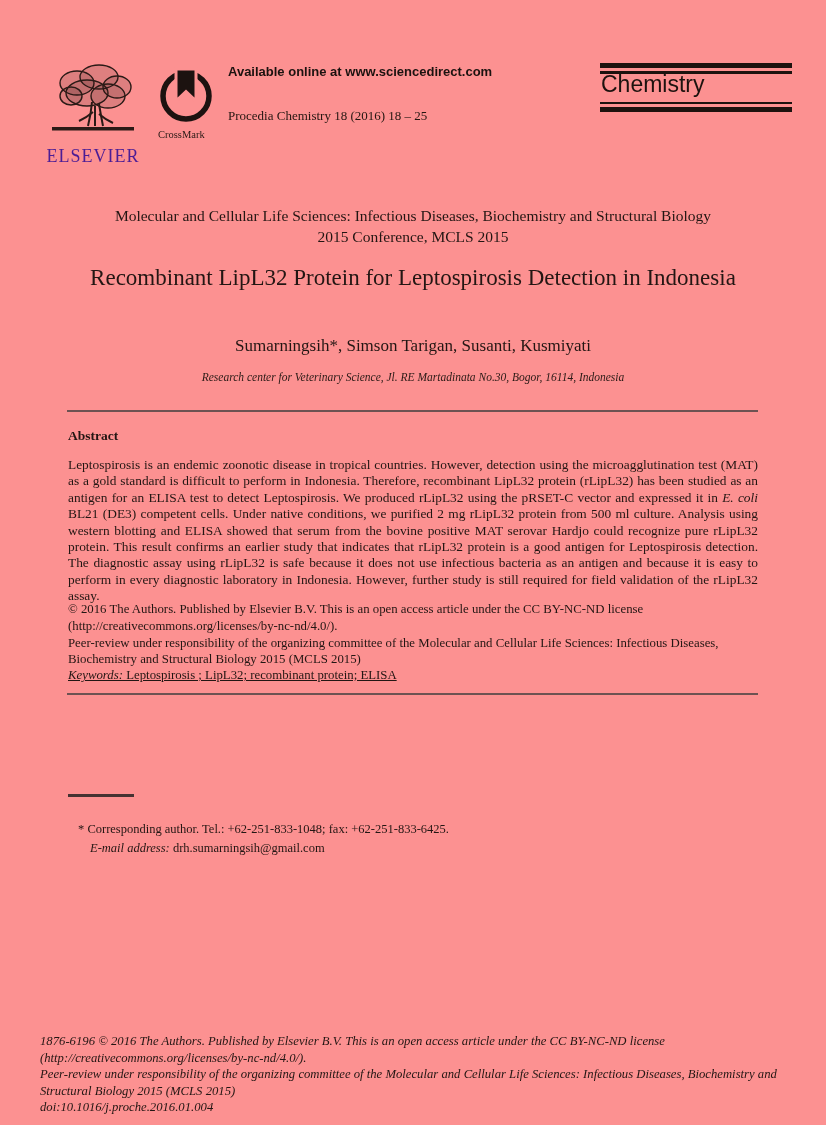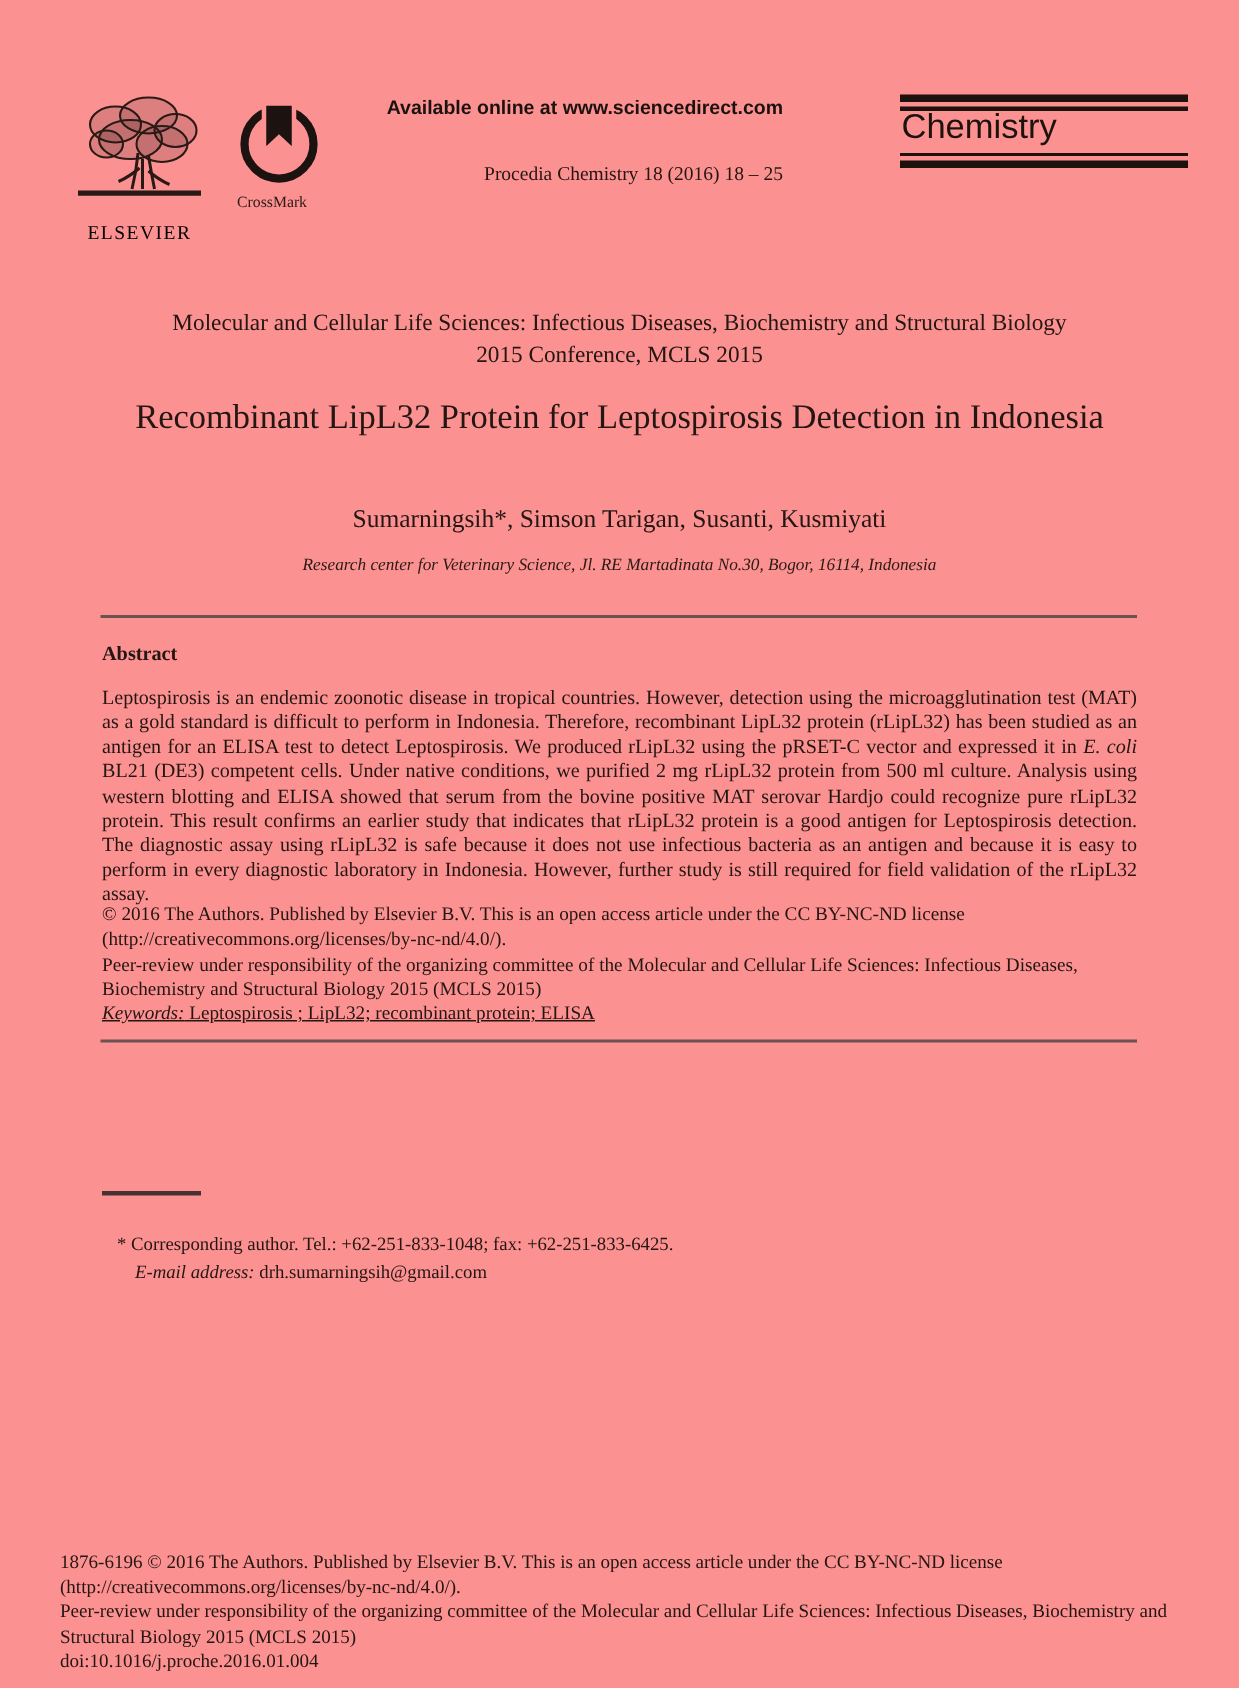--- a/index.html
+++ b/index.html
@@ -8,24 +8,24 @@
     position:relative;
     background:#fc9191;
     color:#231613;
     font-family:"Liberation Serif", serif;
     overflow:hidden;
   }
   .abs { position:absolute; }
 
   
   .elsevier { left:44px; top:62px; width:98px; text-align:center; }
-  .elsevier-label { font-size:13px; letter-spacing:1px; margin-top:2px; color:#000000; }
+  .elsevier-label { font-size:18px; letter-spacing:1px; margin-top:2px; color:#4c1d95; }
   .crossmark { left:158px; top:66px; width:78px; }
   .crossmark-label { font-size:10.5px; color:#2a1a16; margin-top:1px; }
-  .center-head { left:228px; top:64px; width:294px; text-align:right; }
+  .center-head { left:228px; top:64px; width:294px; text-align:left; }
   .available { font-family:"Liberation Sans", sans-serif; font-size:13px; font-weight:600; color:#1b120f; }
   .sciencedirect { font-family:"Liberation Sans", sans-serif; font-size:21px; font-weight:bold; color:#160f0d; margin-top:7px; }
   .journal-ref { font-size:13px; margin-top:29px; color:#241611; }
 
   .procedia-box { left:600px; top:63px; width:192px; }
   .pline { background:#1d120e; width:100%; }
   .pline-thick { height:5px; }
   .pline-thin { height:2.5px; margin-top:3px; }
   .pline-thin-b { height:2.5px; }
   .pline-thick-b { height:5px; margin-top:3px; }
@@ -57,21 +57,21 @@
   .keywords { left:68px; top:668px; width:690px; font-size:12.8px;text-decoration:underline; }
   .keywords .kw-label { font-style:italic; }
 
   
   .footnote-rule { left:68px; top:794px; width:66px; height:2.5px; background:#463232; }
   .footnote-1 { left:78px; top:822px; width:600px; font-size:12.5px; }
   .footnote-2 { left:90px; top:841px; width:600px; font-size:12.5px; }
   .footnote-2 .email-label { font-style:italic; }
 
   
-  .footer { left:40px; top:1033px; width:752px; font-size:12.7px; line-height:16.6px; }
+  .footer { left:40px; top:1033px; width:752px; font-size:12.7px; line-height:16.6px;font-style:italic; }
 
   .italic { font-style:italic; }
 </style>
 </head>
 <body>
 
 <div class="abs elsevier">
   <svg width="92" height="78" viewBox="0 0 92 78">
     <g fill="rgba(40,24,20,0.14)" stroke="#2a1a16" stroke-width="1.4">
       <ellipse cx="30" cy="21" rx="17" ry="12"></ellipse>

